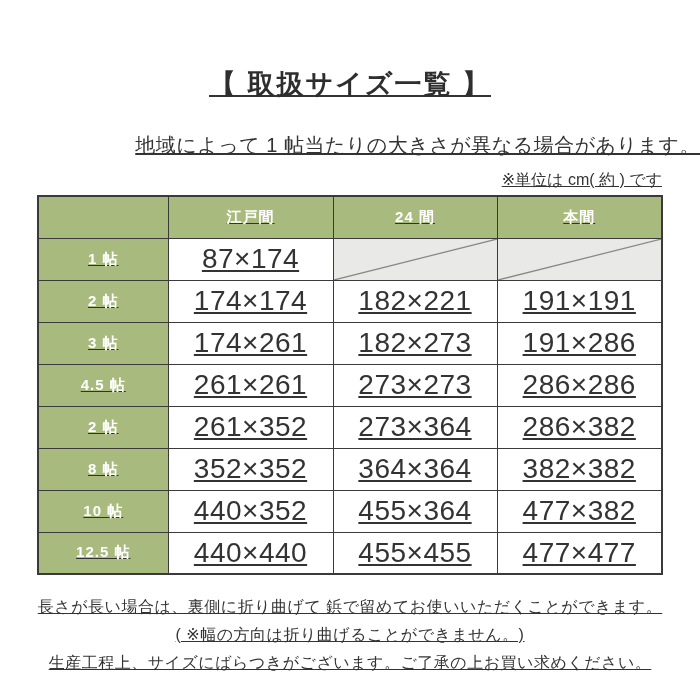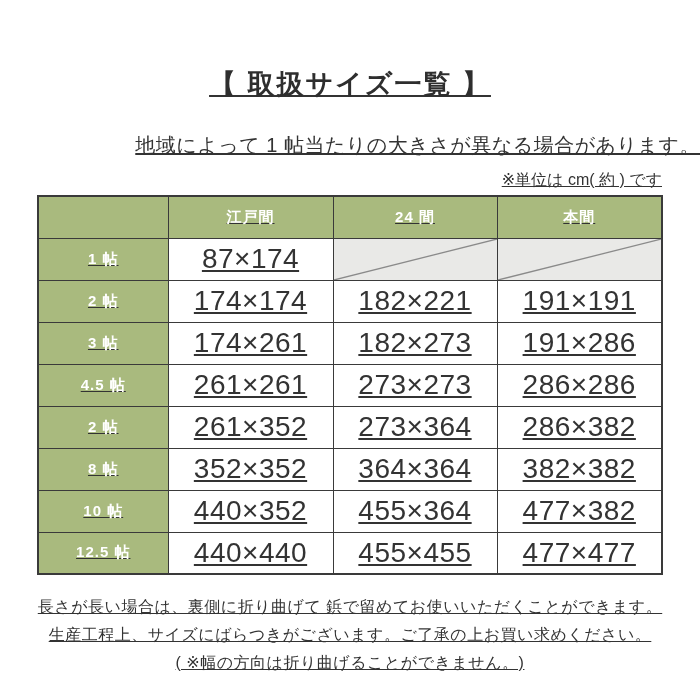--- a/index.html
+++ b/index.html
@@ -141,17 +141,17 @@
         <td class="row-label">12.5 帖</td>
         <td class="size-cell">440×440</td>
         <td class="size-cell">455×455</td>
         <td class="size-cell">477×477</td>
       </tr>
     </tbody>
   </table>
 
   <div class="footer">
     <p>長さが長い場合は、裏側に折り曲げて 鋲で留めてお使いいただくことができます。</p>
+    <p>( ※幅の方向は折り曲げることができません。)</p>
     <p>生産工程上、サイズにばらつきがございます。ご了承の上お買い求めください。</p>
-    <p>( ※幅の方向は折り曲げることができません。)</p>
   </div>
 
 </div>
 
 </body></html>

